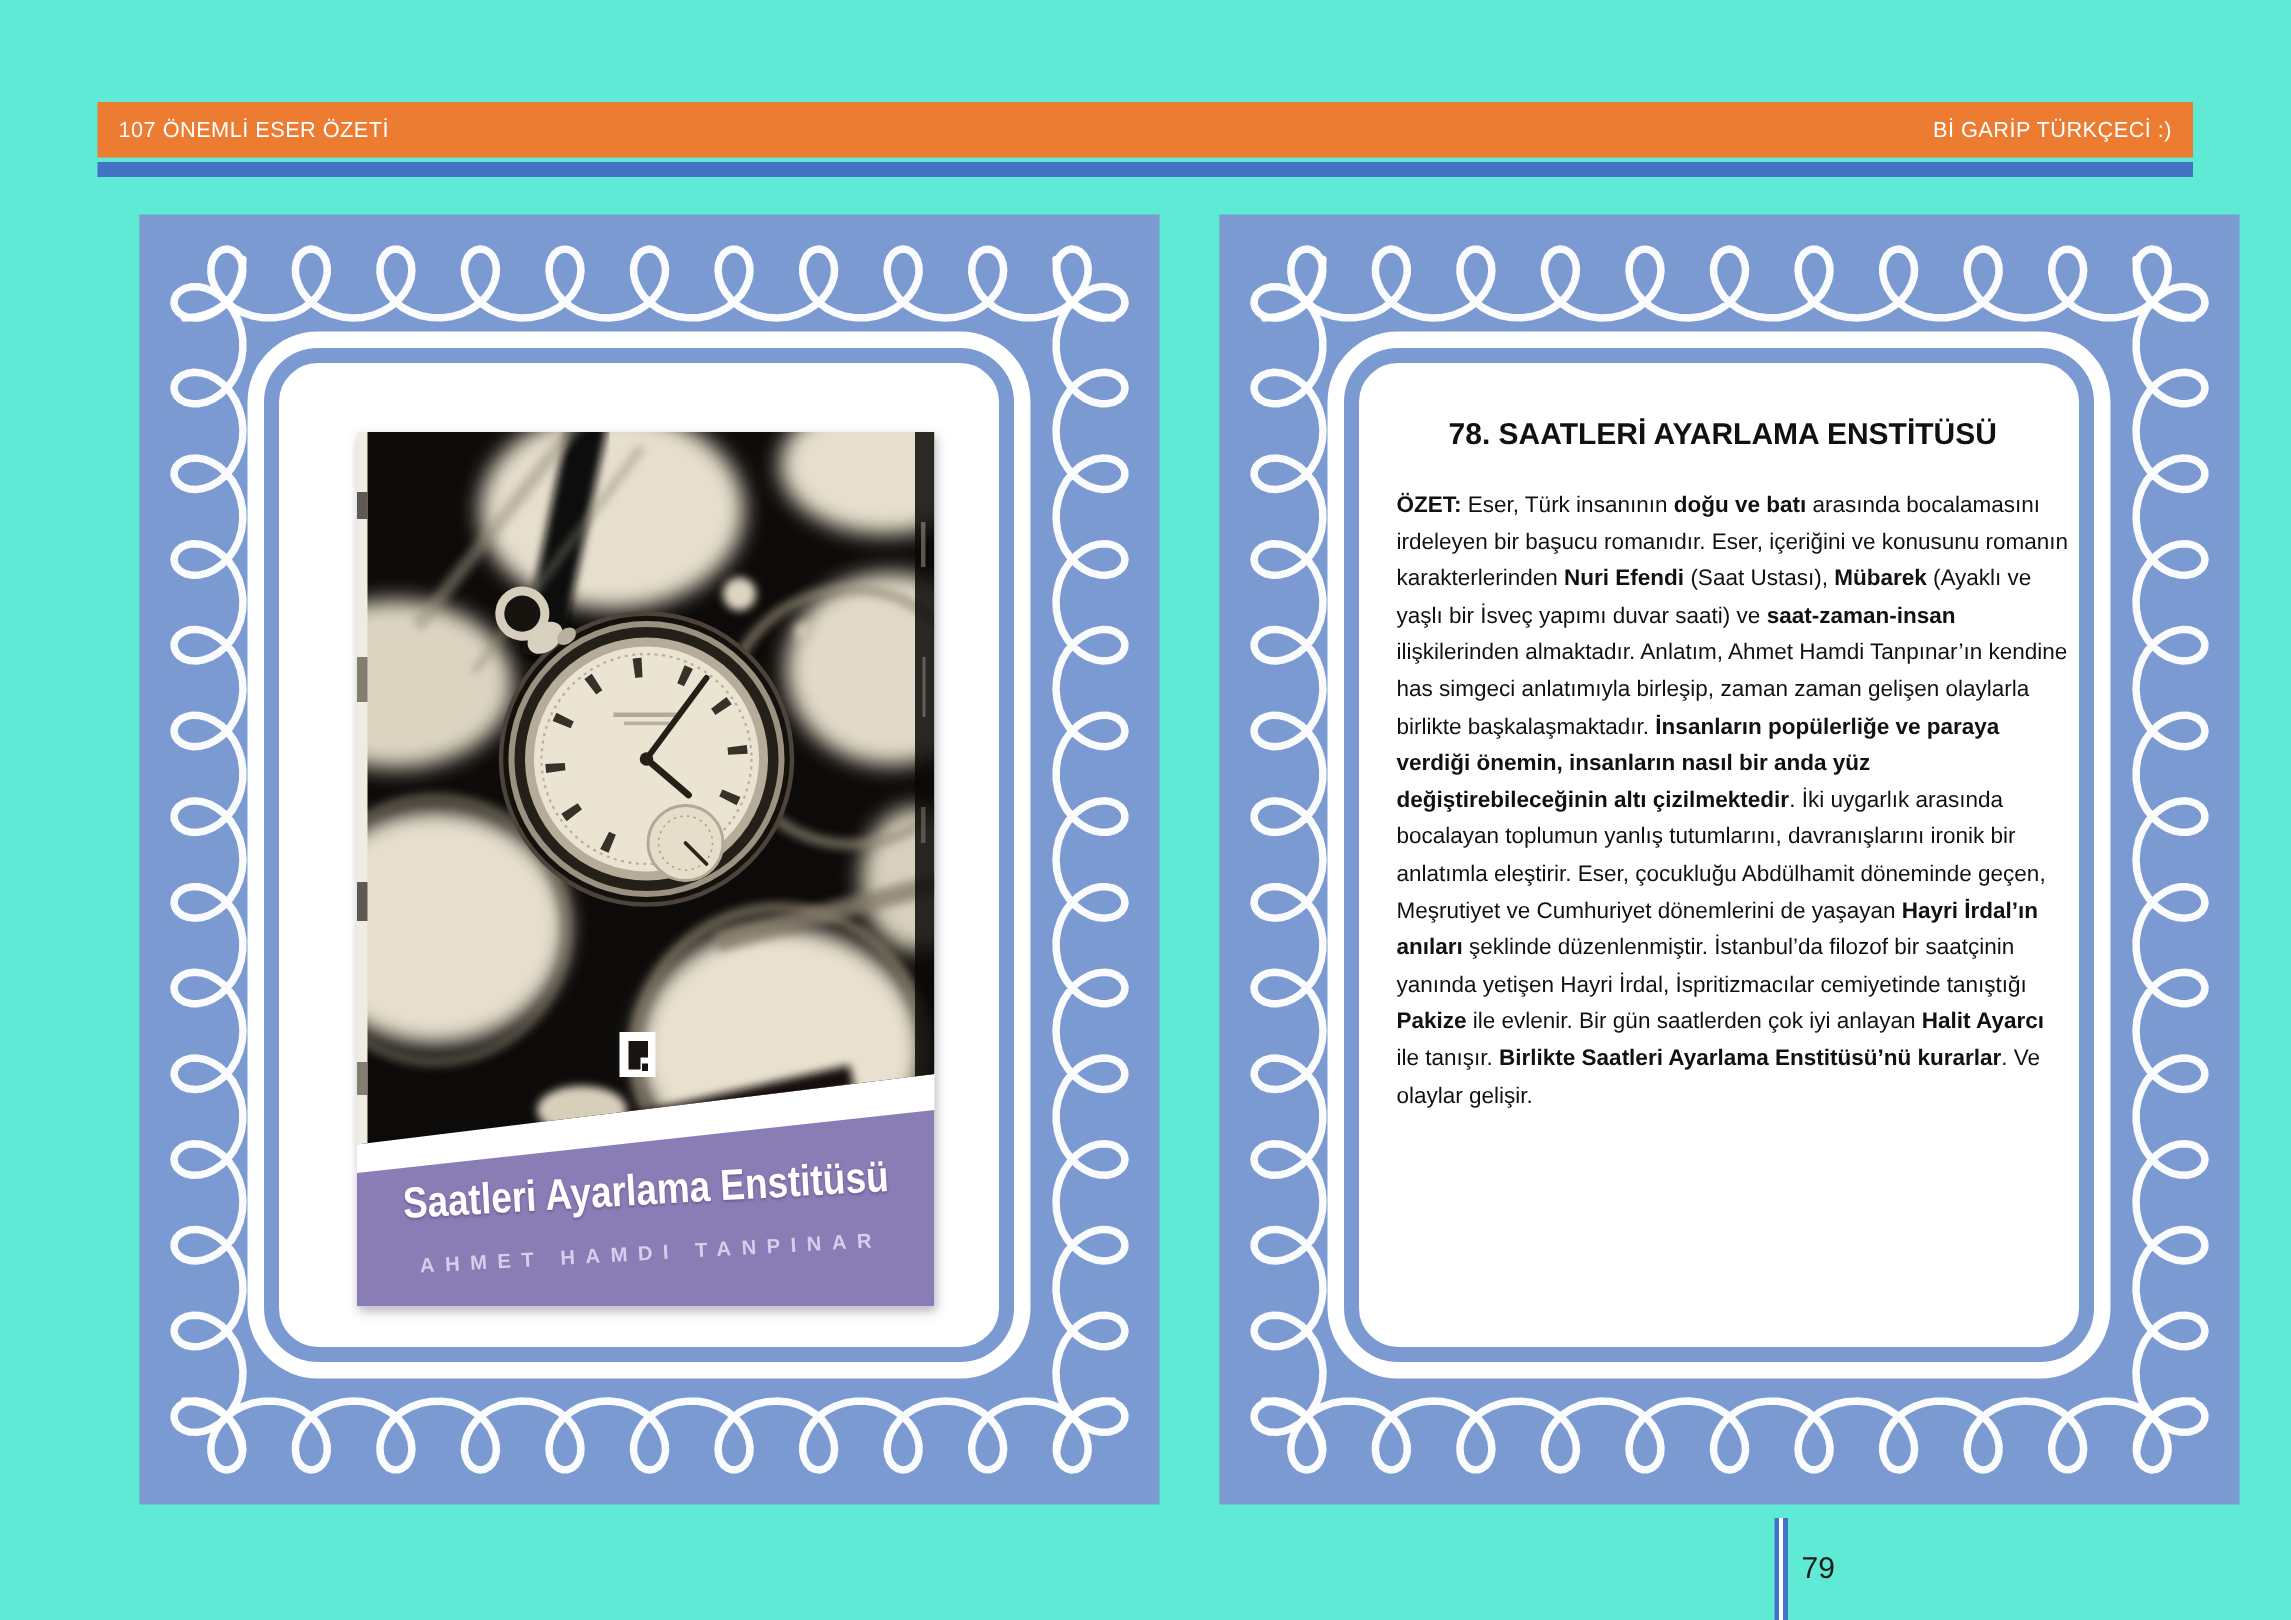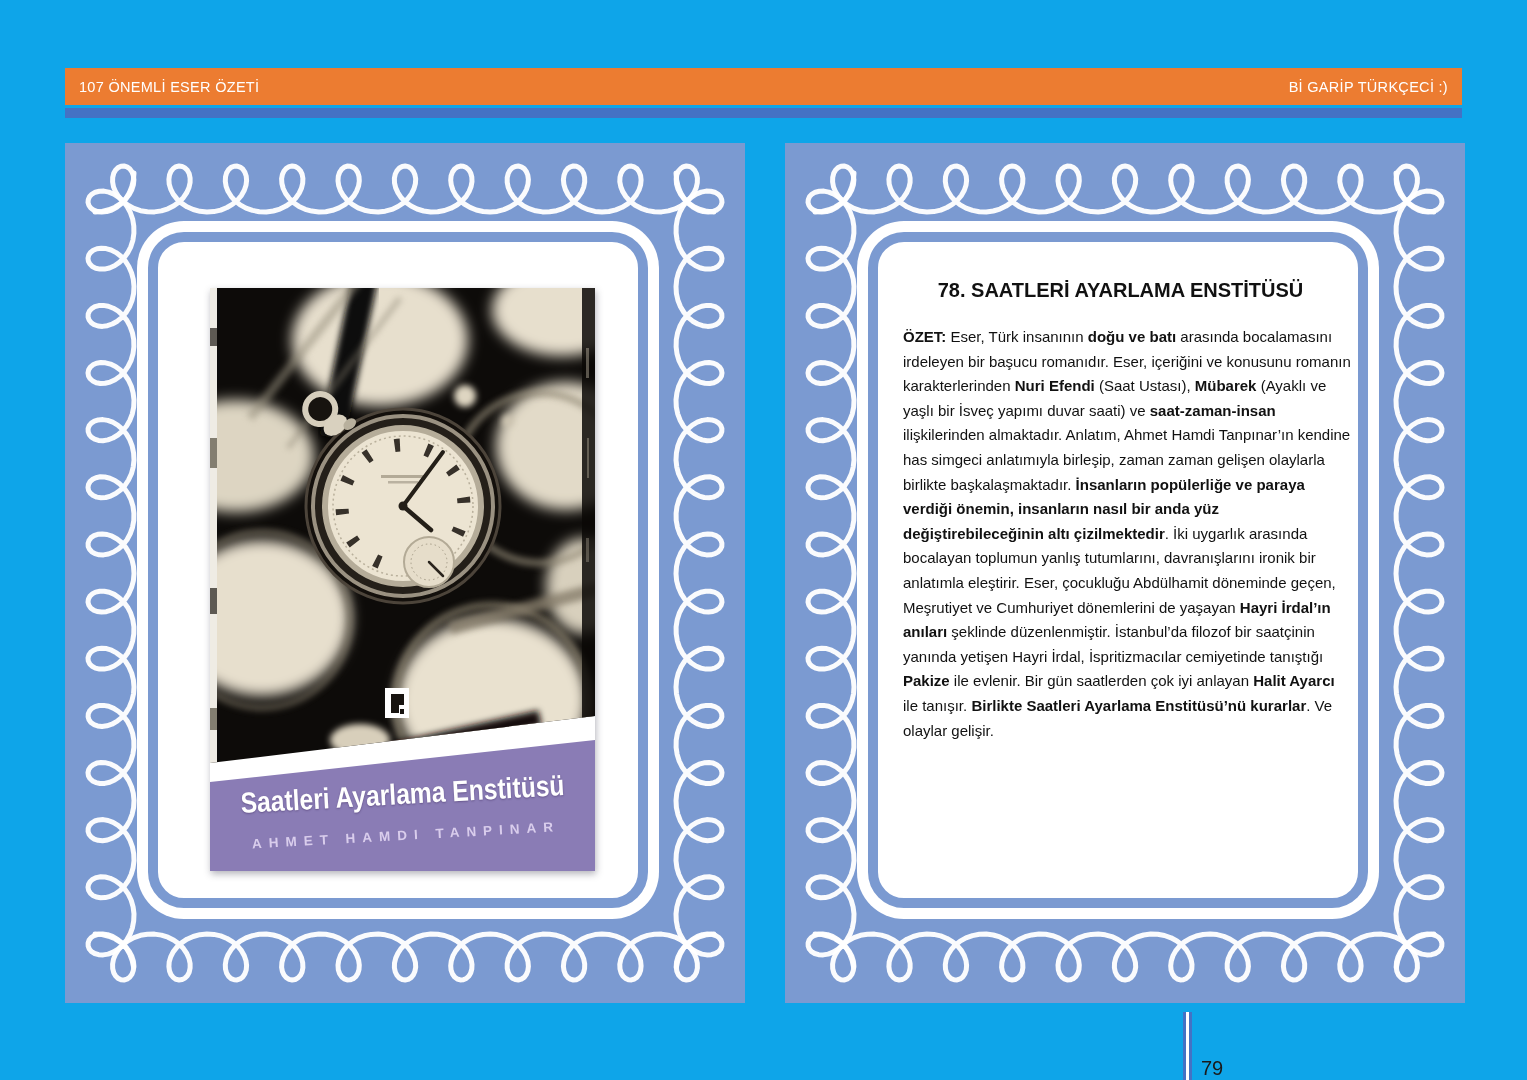--- a/index.html
+++ b/index.html
@@ -1,26 +1,26 @@
 <!DOCTYPE html>
 <html><head>
 <meta charset="utf-8">
 <style>
   html,body{margin:0;padding:0;background:#fff;}
-  .page{position:relative;width:1527px;height:1080px;background:#0ea5e9;overflow:hidden;
+  .page{position:relative;width:1527px;height:1080px;background:#5eead4;overflow:hidden;
         font-family:"Liberation Sans",sans-serif;}
 
   
   .topbar{position:absolute;left:65px;top:68px;width:1397px;height:37px;background:#EC7C31;
           color:#fff;display:flex;justify-content:space-between;align-items:center;
           padding:0 14px;box-sizing:border-box;font-size:14.5px;letter-spacing:.3px;}
   .toprule{position:absolute;left:65px;top:108px;width:1397px;height:10px;background:#4472C4;}
 
   
-  .panel{position:absolute;top:143px;width:680px;height:860px;background:#7B9AD1;overflow:hidden;}
+  .panel{position:absolute;top:143px;width:680px;height:860px;background:#7B9AD1;overflow:hidden;margin-left:28px;}
   .panel-left{left:65px;} .panel-right{left:785px;}
   svg.loops{position:absolute;left:0;top:0;width:680px;height:860px;}
   svg.loops path{fill:none;stroke:#fff;stroke-width:5;stroke-linejoin:round;stroke-linecap:round;opacity:.96;}
 
   
   .frame{position:absolute;left:83px;top:89px;width:500px;height:676px;box-sizing:border-box;
          background:#fff;border:10px solid #7B9AD1;border-radius:36px;box-shadow:0 0 0 11px #fff;}
 
   
   .book-cover{position:absolute;left:52px;top:46px;width:385px;height:583px;background:#fff;
@@ -35,21 +35,21 @@
 
   
   .content{position:absolute;left:0;top:0;right:0;bottom:0;padding:37px 20px 0 25px;color:#111;}
   .work-title{margin:0;font-size:20px;font-weight:bold;text-align:center;}
   .work-author{margin:19px 0 0;font-size:20px;font-weight:bold;text-align:center;}
   .kisiler{margin:19px 0 0;font-size:19px;}
   .ozet{margin:23px 0 0;font-size:15px;line-height:24.6px;width:448px;}
   .kisiler b,.ozet b{font-weight:bold;}
 
   
-  .pagenum{position:absolute;left:1183px;top:1012px;display:flex;align-items:flex-end;}
+  .pagenum{position:absolute;left:1183px;top:1012px;display:flex;align-items:center;}
   .pagenum .bars{width:9px;height:68px;
       background:linear-gradient(90deg,#4472C4 0 3px,#fff 3px 6px,#4472C4 6px 9px);}
   .pagenum .num{font-size:20px;color:#1a1a1a;margin-left:9px;line-height:1.2;}
 </style>
 </head>
 <body>
 
 <div class="page">
 
   <header class="topbar">

